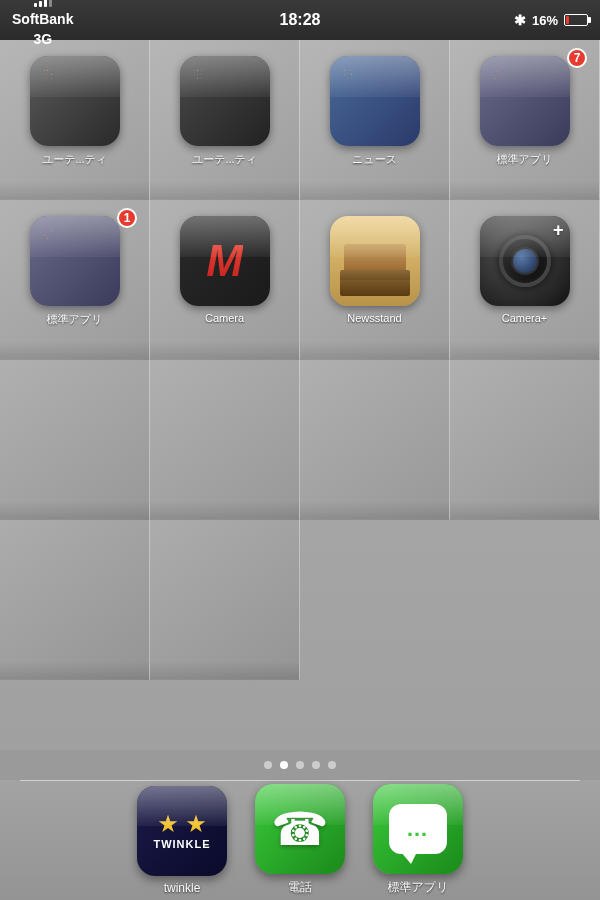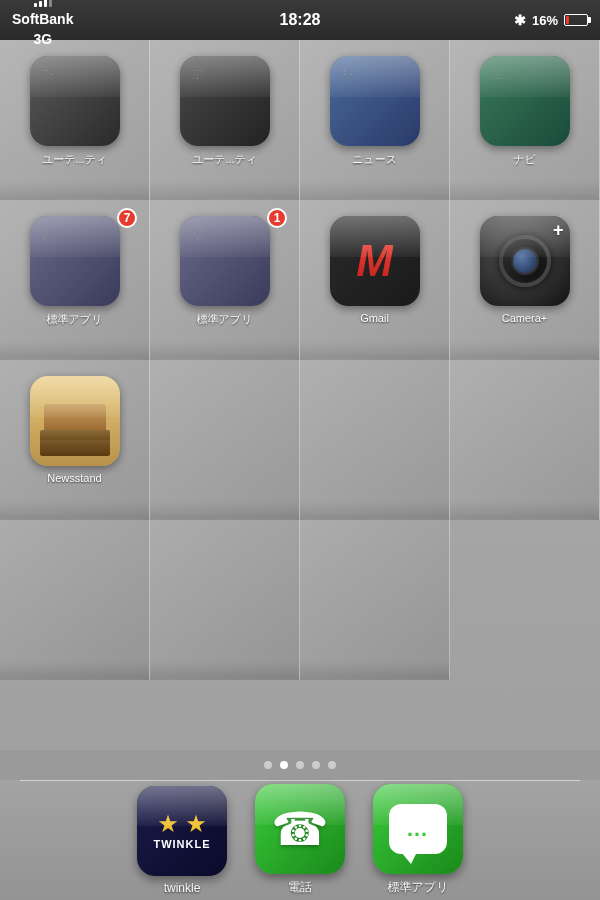--- a/index.html
+++ b/index.html
@@ -530,36 +530,20 @@
         <div class="mini-app mini-teal"></div>
         <div class="mini-app mini-yellow"></div>
         <div class="mini-app mini-purple"></div>
         <div class="mini-app mini-brown"></div>
         <div class="mini-app mini-gray"></div>
       </div>
     </div>
     <span class="app-label">ニュース</span>
   </div>
 
-  <div class="shelf-cell">
-    <div class="app-icon folder-icon icon-navi">
-      <div class="folder-grid">
-        <div class="mini-app mini-blue"></div>
-        <div class="mini-app mini-teal"></div>
-        <div class="mini-app mini-orange"></div>
-        <div class="mini-app mini-red"></div>
-        <div class="mini-app mini-green"></div>
-        <div class="mini-app mini-purple"></div>
-        <div class="mini-app mini-brown"></div>
-        <div class="mini-app mini-yellow"></div>
-        <div class="mini-app mini-gray"></div>
-      </div>
-    </div>
-    <span class="app-label">ナビ</span>
-  </div>
 
   <div class="shelf-cell">
     <div class="app-icon folder-icon icon-apps1">
       <div class="folder-grid">
         <div class="mini-app mini-green"></div>
         <div class="mini-app mini-orange"></div>
         <div class="mini-app mini-purple"></div>
         <div class="mini-app mini-blue"></div>
         <div class="mini-app mini-red"></div>
         <div class="mini-app mini-teal"></div>
@@ -588,45 +572,45 @@
     </div>
     <div class="badge">1</div>
     <span class="app-label">標準アプリ</span>
   </div>
 
 
   <div class="shelf-cell">
     <div class="app-icon icon-gmail">
       <span class="gmail-m">M</span>
     </div>
-    <span class="app-label">Gmail</span>
-  </div>
-
-  <div class="shelf-cell">
-    <div class="app-icon icon-camera">
-      <div class="camera-lens"></div>
-      <span class="camera-plus">+</span>
-    </div>
-    <span class="app-label">Camera+</span>
+    <span class="app-label">Camera</span>
   </div>
 
   <div class="shelf-cell">
     <div class="app-icon icon-newsstand">
       <div class="newsstand-shelf">
         <div class="newsstand-book newsstand-book1"></div>
         <div class="newsstand-book newsstand-book2"></div>
         <div class="newsstand-book newsstand-book3"></div>
         <div class="newsstand-top"></div>
         <div class="newsstand-mid"></div>
         <div class="newsstand-back"></div>
       </div>
     </div>
     <span class="app-label">Newsstand</span>
   </div>
 
+  <div class="shelf-cell">
+    <div class="app-icon icon-camera">
+      <div class="camera-lens"></div>
+      <span class="camera-plus">+</span>
+    </div>
+    <span class="app-label">Camera+</span>
+  </div>
+
   <div class="shelf-cell"></div>
   <div class="shelf-cell"></div>
 
   <div class="shelf-cell"></div>
   <div class="shelf-cell"></div>
   <div class="shelf-cell"></div>
   <div class="shelf-cell"></div>
 
 </div>
 

